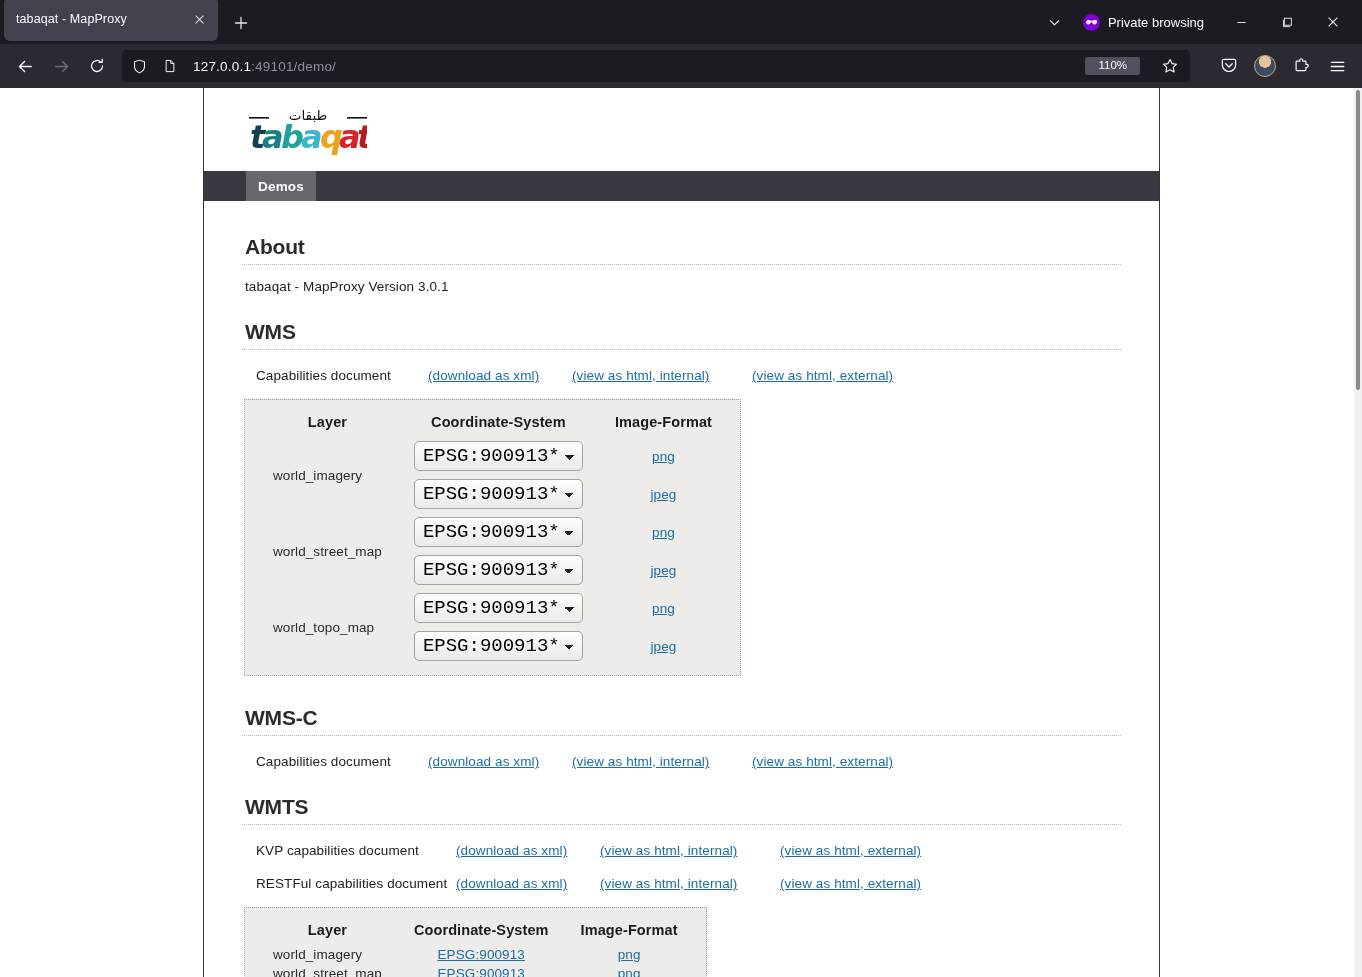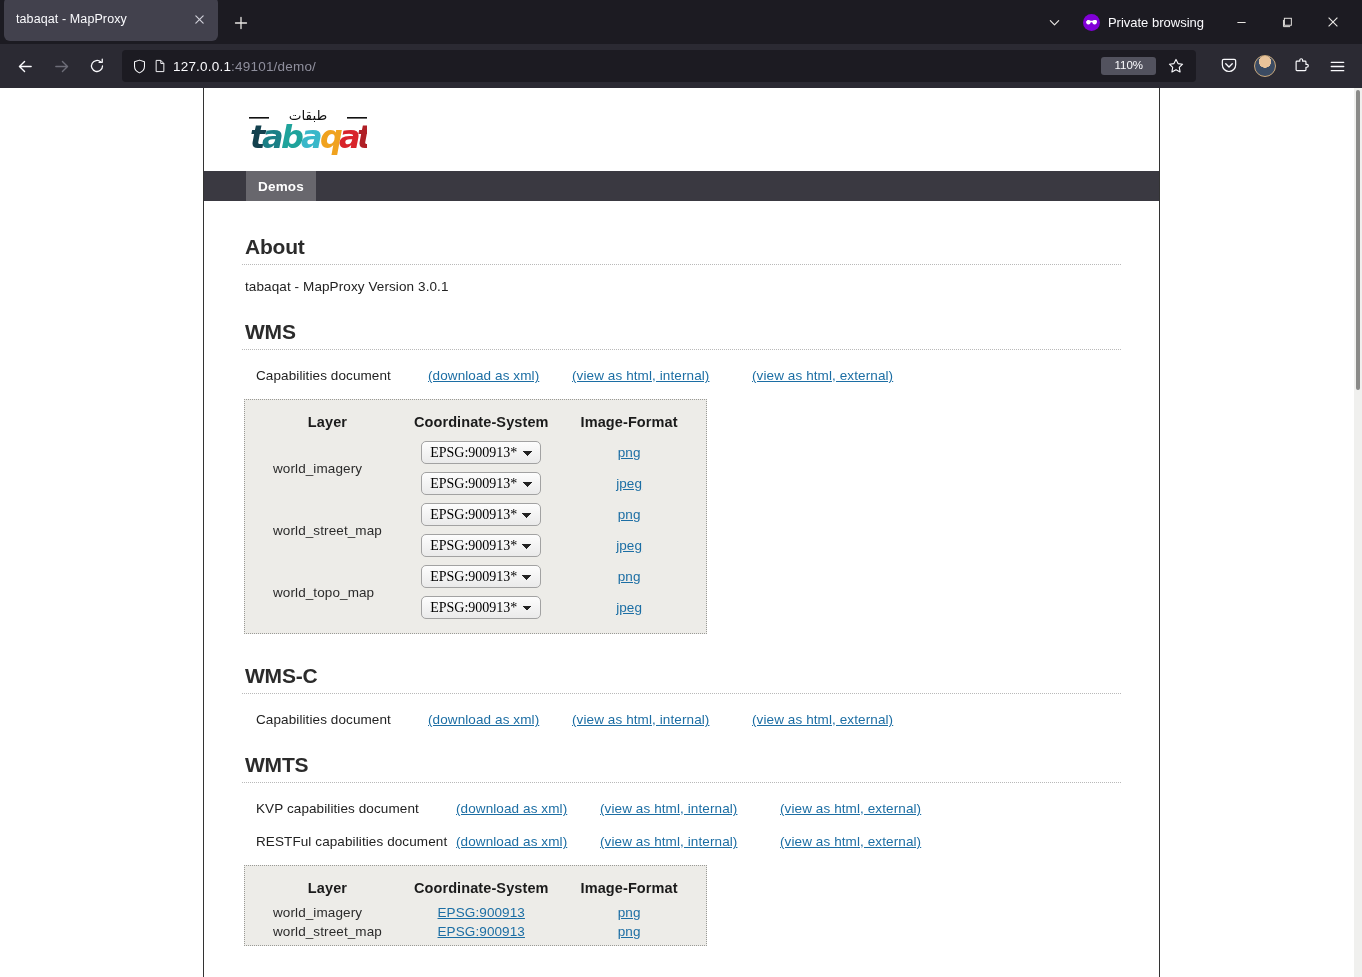--- a/index.html
+++ b/index.html
@@ -62,24 +62,24 @@
     height: 44px; background: #2b2a33; display: flex; align-items: center;
     padding: 0 8px; gap: 2px; flex: 0 0 44px;
   }
   .navicon {
     width: 34px; height: 32px; border-radius: 4px;
     display: flex; align-items: center; justify-content: center;
     color: #fbfbfe;
   }
   .navicon.disabled { color: #6d6d78; }
   .urlbar {
-    flex: 1; height: 32px; margin: 0 10px 0 6px;
+    flex: 1; height: 32px; margin: 0 16px 0 6px;
     background: #1c1b22; border-radius: 4px;
     display: flex; align-items: center; padding: 0 6px 0 10px;
-    gap: 6px; position: relative;
+    gap: 16px; position: relative;
   }
   .url-text { flex: 1; color: #fbfbfe; font-size: 13.5px; letter-spacing: .2px; white-space: nowrap; }
   .url-text .dim { color: #8f8f9d; }
   .zoom-badge {
     background: #52525e; color: #fbfbfe; font-size: 11.5px;
     border-radius: 3px; padding: 3px 13px; line-height: 1;
   }
   .star-btn { width: 28px; height: 28px; display: flex; align-items: center; justify-content: center; color: #fbfbfe; }
   .toolbar-right { display: flex; align-items: center; gap: 2px; padding-left: 4px; }
   .avatar-img {
@@ -164,22 +164,22 @@
     letter-spacing: .1px;
   }
   table.lt td {
     font-size: 13.5px; color: #2b2b2b; padding: 2px 16px; text-align: center;
     letter-spacing: .1px; vertical-align: middle;
   }
   table.lt td.layer-name { text-align: left; white-space: nowrap; }
   table.lt a { color: #1c6ea4; text-decoration: underline; }
 
   select.srs {
-    font-family: Liberation Serif, serif;
-    font-size: 14px; color: #000;
+    font-family: Liberation Mono, monospace;
+    font-size: 19px; color: #000;
     background: linear-gradient(#fdfdfd, #eaeaea);
     border: 1px solid #a2a2a2; border-radius: 5px;
     padding: 3px 22px 3px 8px;
     -webkit-appearance: none; appearance: none;
     background-image:
       linear-gradient(45deg, transparent 50%, #222 50%),
       linear-gradient(135deg, #222 50%, transparent 50%),
       linear-gradient(#fdfdfd, #eaeaea);
     background-position:
       calc(100% - 13px) calc(50% + 1px),

